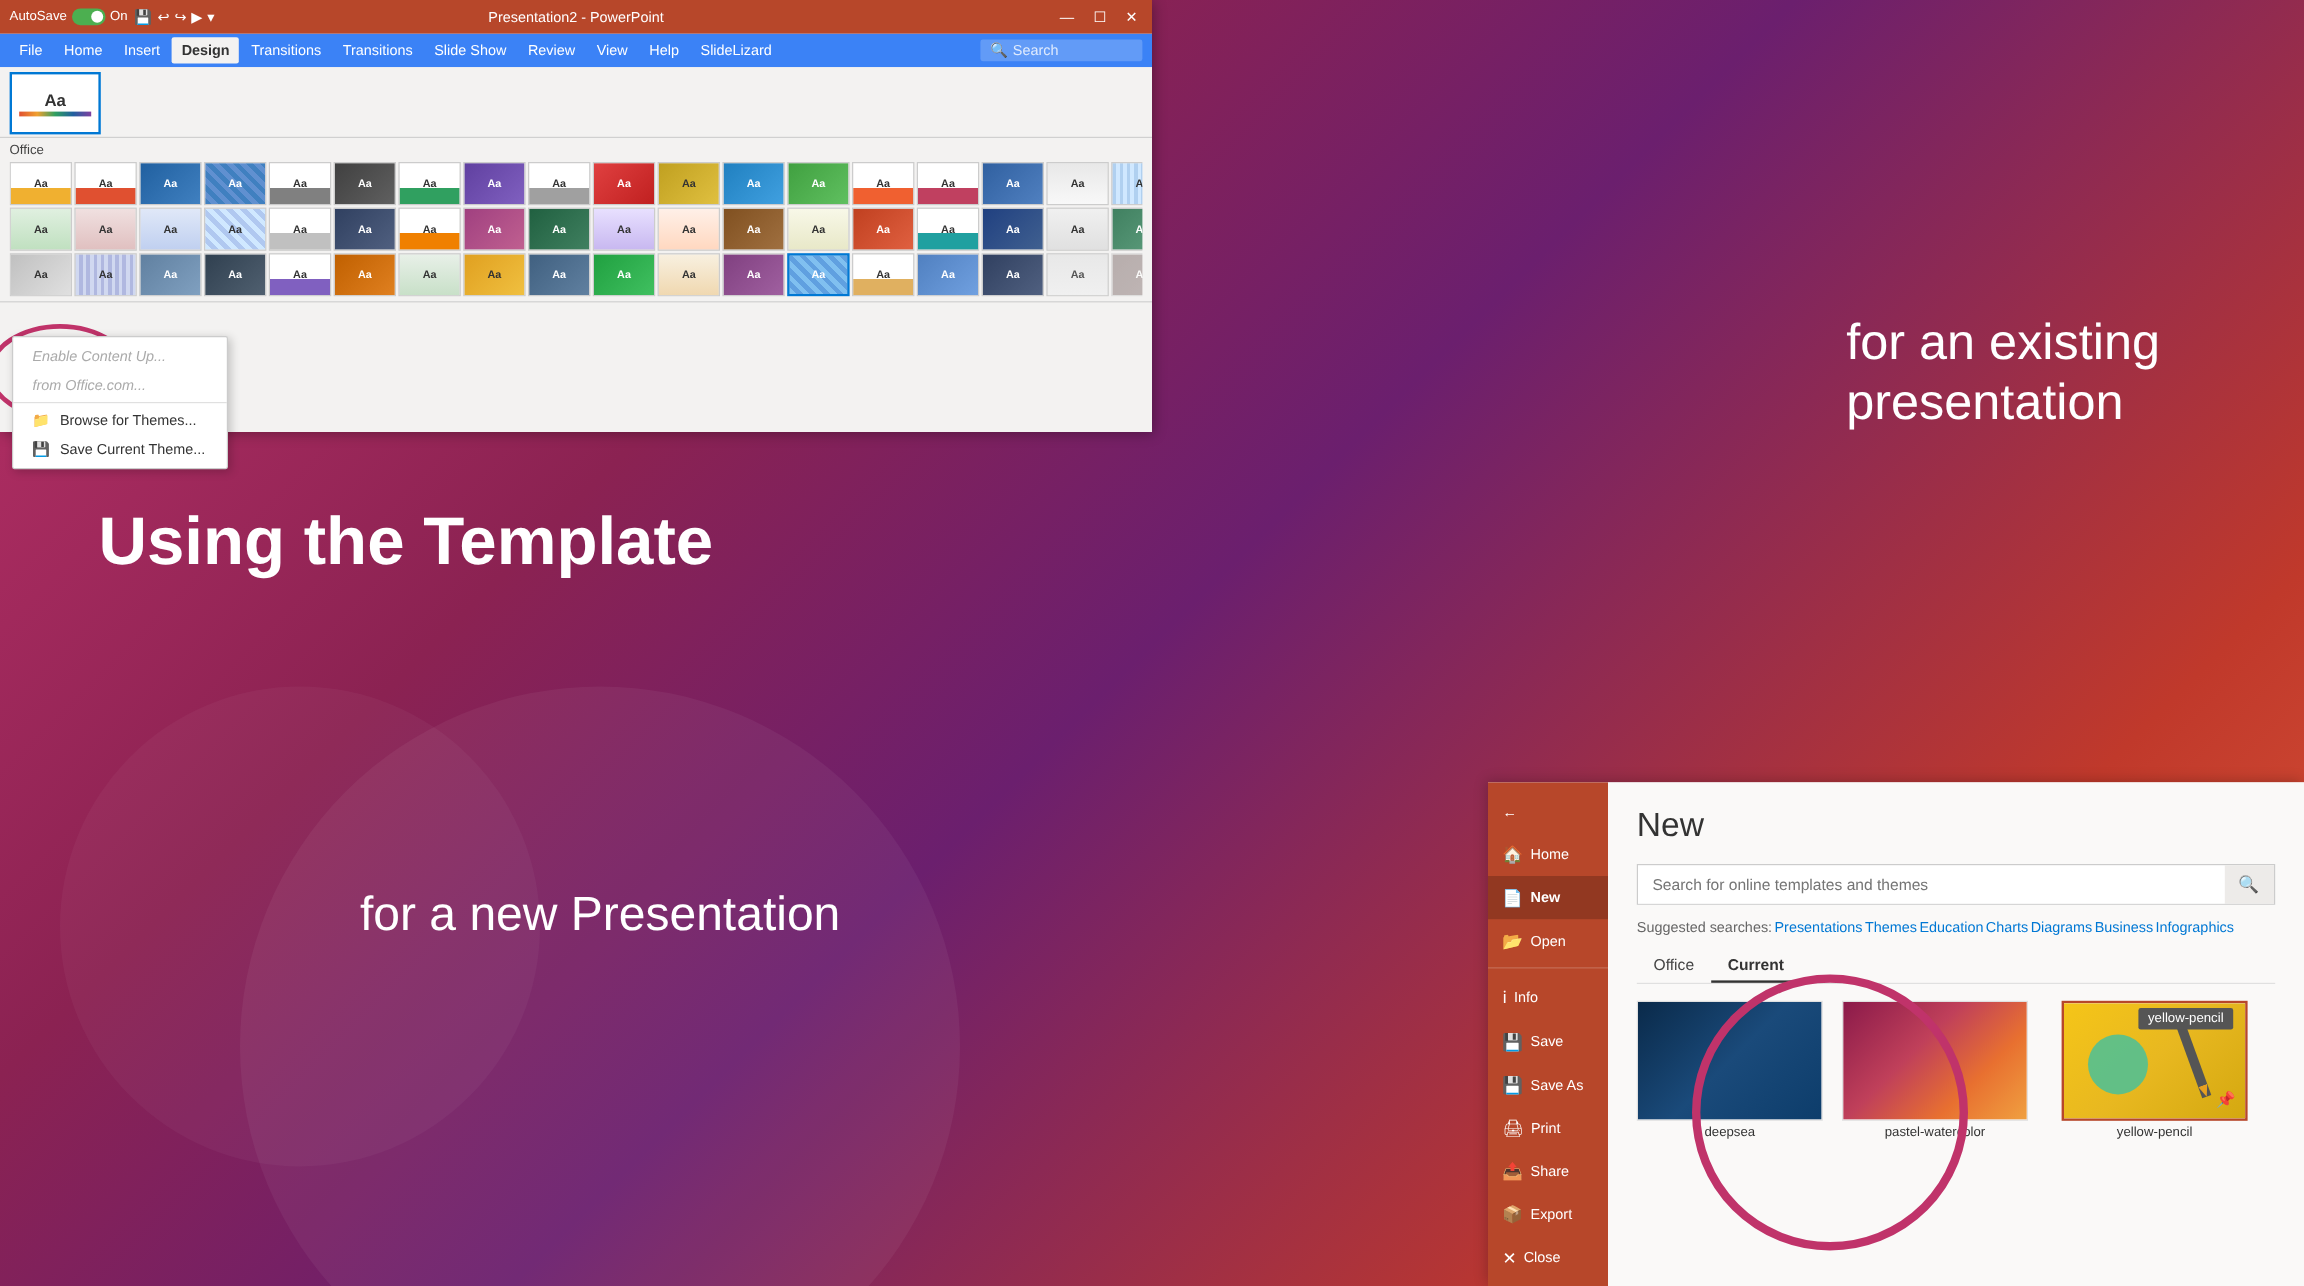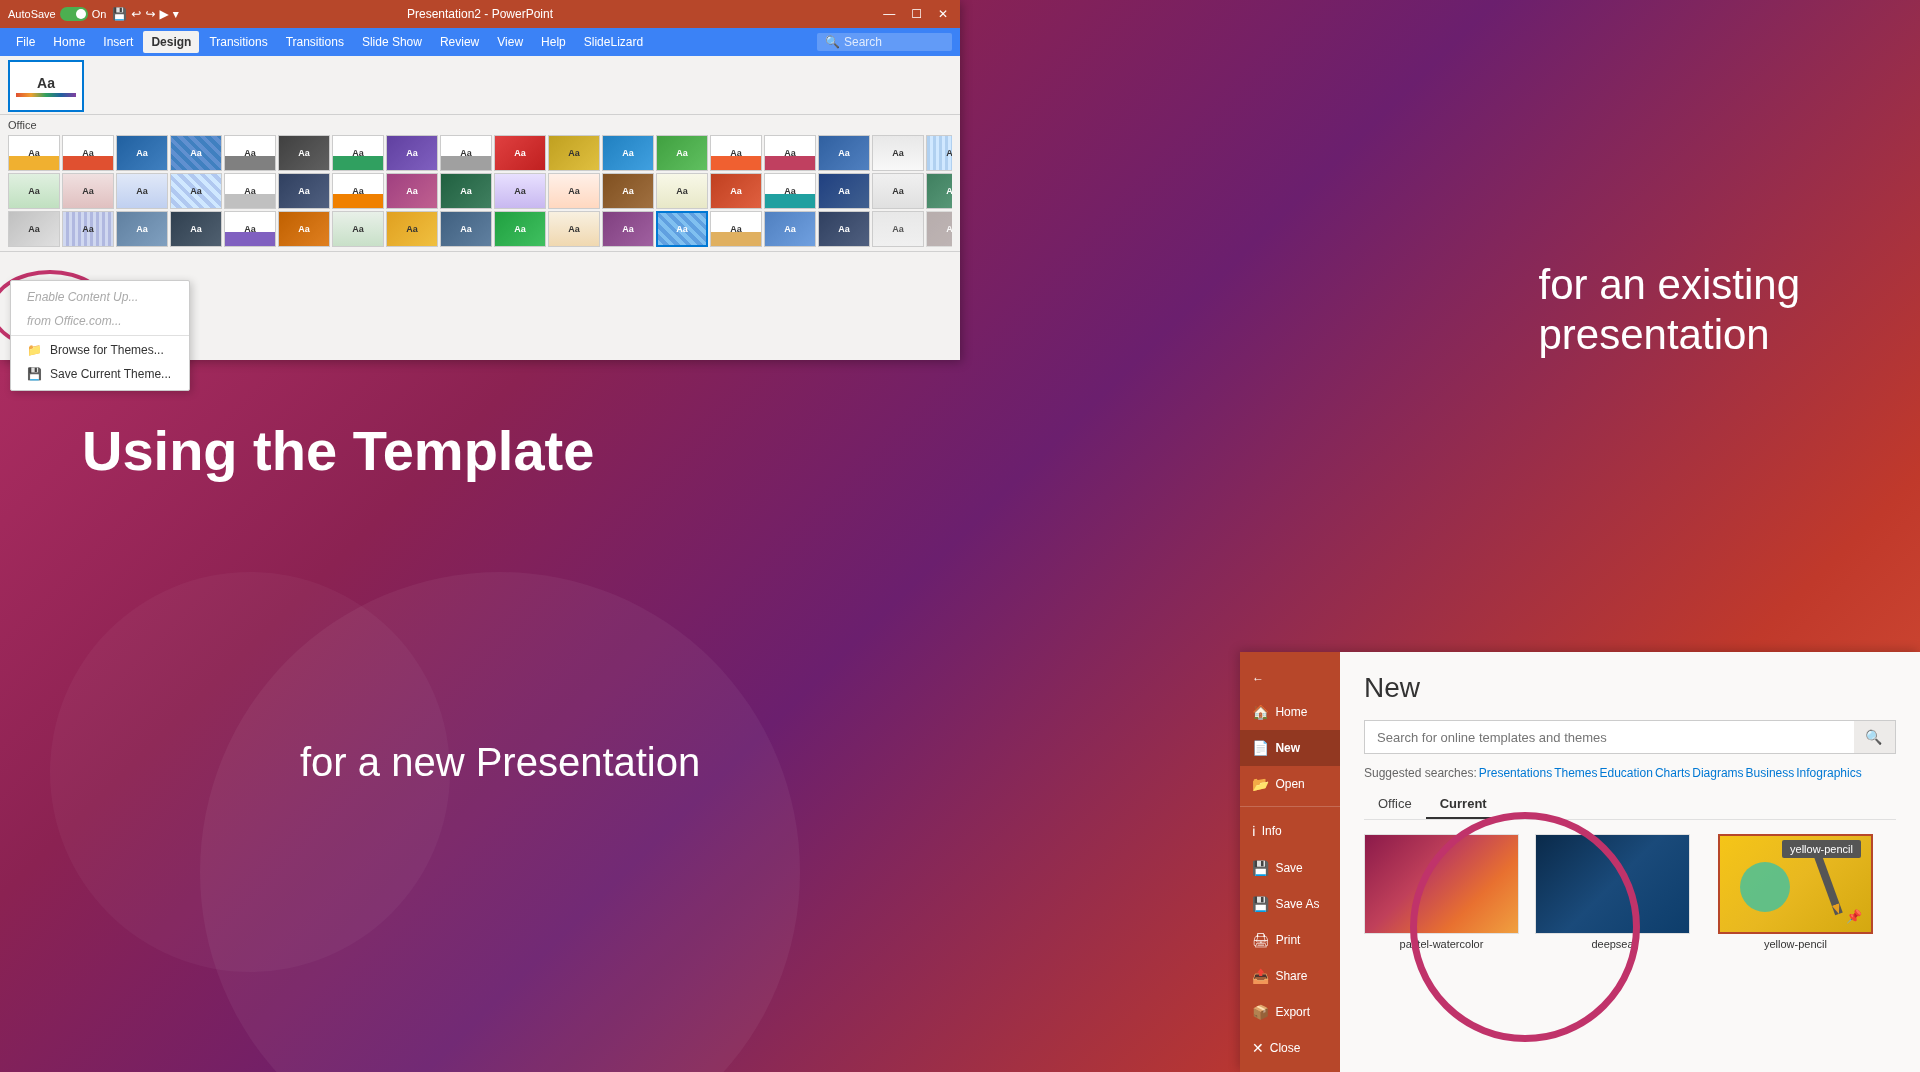--- a/index.html
+++ b/index.html
@@ -607,30 +607,30 @@
 
     <div class="template-tabs">
       <div class="template-tab">Office</div>
       <div class="template-tab active">Current</div>
     </div>
 
     <div class="template-grid">
 
       <div class="template-item">
         <div class="template-thumb-large">
-          <div class="thumb-pastel"></div>
-        </div>
-        <div class="template-name">pastel-watercolor</div>
+          <div class="thumb-deepsea"></div>
+        </div>
+        <div class="template-name">deepsea</div>
       </div>
 
       <div class="template-item">
         <div class="template-thumb-large">
-          <div class="thumb-deepsea"></div>
-        </div>
-        <div class="template-name">deepsea</div>
+          <div class="thumb-pastel"></div>
+        </div>
+        <div class="template-name">pastel-watercolor</div>
       </div>
 
       <div class="template-item" style="position:relative;margin-left:12px;">
         <div class="template-thumb-large" style="border:2px solid #b7472a;">
           <div class="thumb-yellow">
             <div class="teal-circle"></div>
             <div class="pencil-shape">
               <div class="pencil-tip"></div>
             </div>
           </div>

